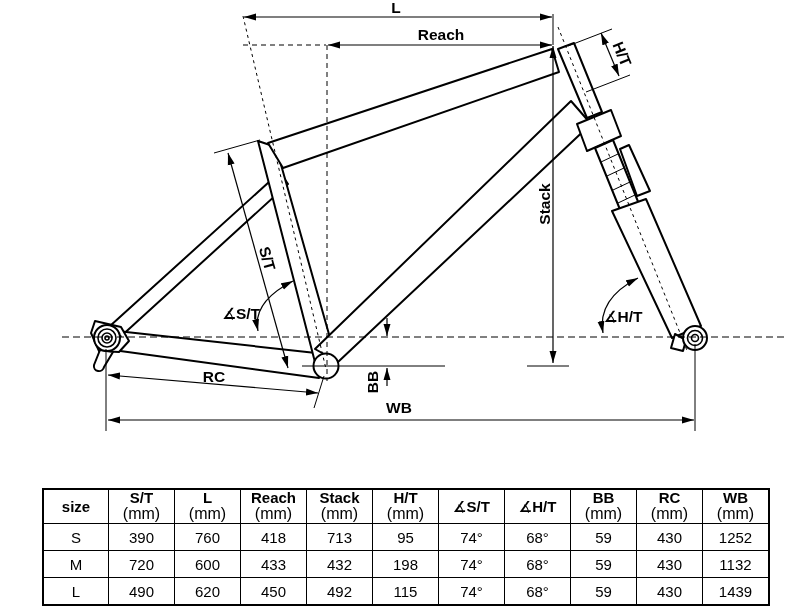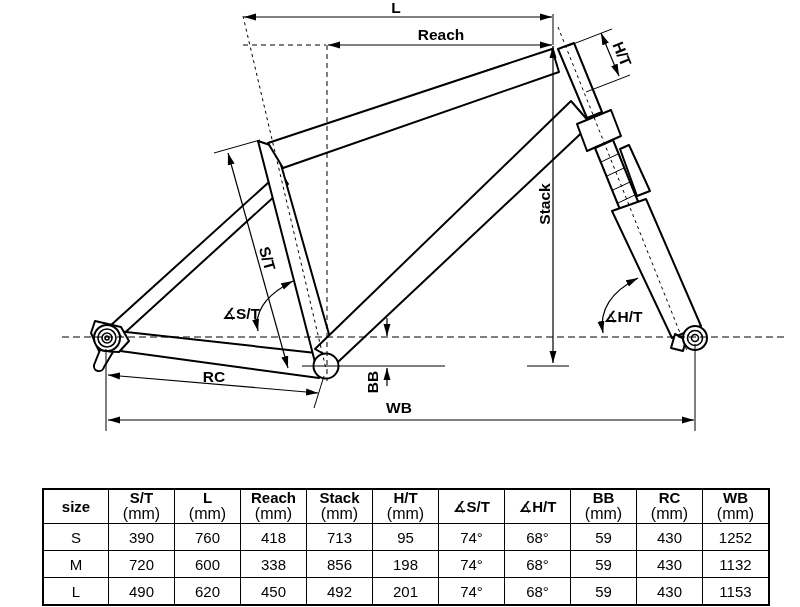--- a/index.html
+++ b/index.html
@@ -173,37 +173,37 @@
         <td>74°</td>
         <td>68°</td>
         <td>59</td>
         <td>430</td>
         <td>1252</td>
       </tr>
       <tr>
         <td>M</td>
         <td>720</td>
         <td>600</td>
-        <td>338</td>
-        <td>856</td>
+        <td>433</td>
+        <td>432</td>
         <td>198</td>
         <td>74°</td>
         <td>68°</td>
         <td>59</td>
         <td>430</td>
         <td>1132</td>
       </tr>
       <tr>
         <td>L</td>
         <td>490</td>
         <td>620</td>
         <td>450</td>
         <td>492</td>
-        <td>201</td>
+        <td>115</td>
         <td>74°</td>
         <td>68°</td>
         <td>59</td>
         <td>430</td>
-        <td>1153</td>
+        <td>1439</td>
       </tr>
     </tbody>
   </table>
 </div>
 
 </body></html>

